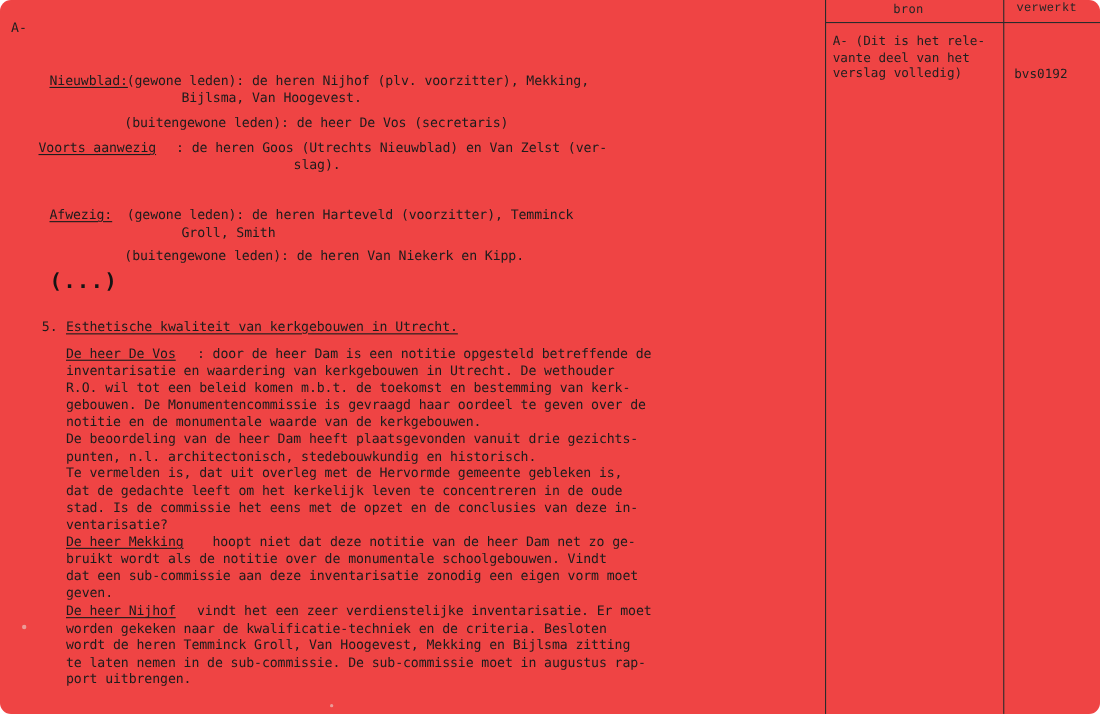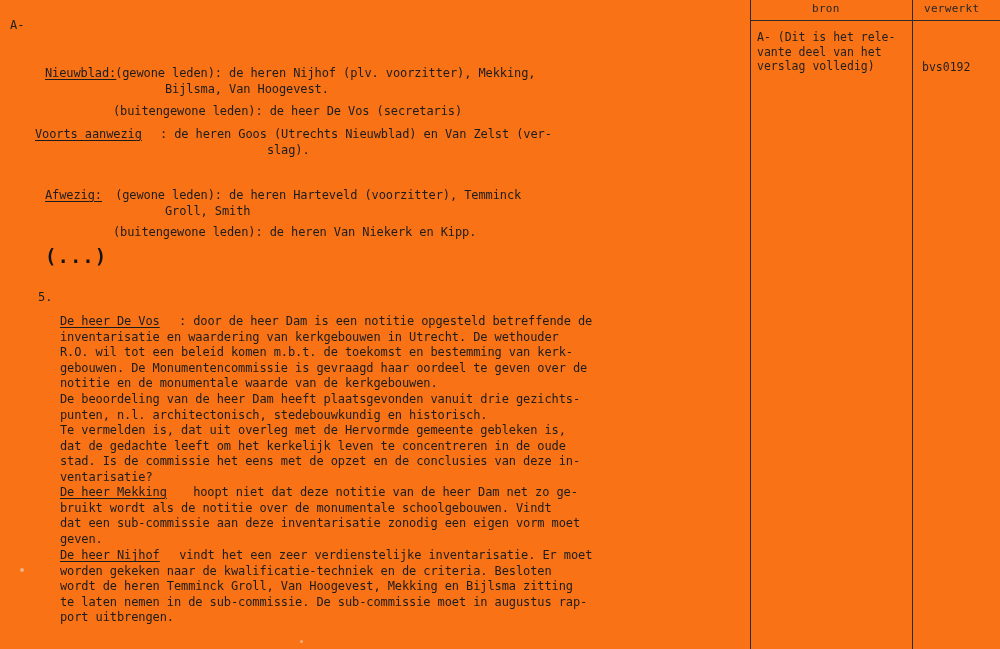--- a/index.html
+++ b/index.html
@@ -8,22 +8,23 @@
     background: #ffffff;
   }
   body {
     font-family: "DejaVu Sans Mono", monospace;
     color: #1a1a1a;
   }
   #page {
     position: relative;
     width: 1000px;
     height: 649px;
-    background: #f97316;
+    background: #ef4444;
     overflow: hidden;
+    border-radius: 10px;
   }
 
   
   .vline {
     position: absolute;
     top: 0;
     width: 1px;
     height: 649px;
     background: #2b2b2b;
   }
@@ -42,21 +43,21 @@
   }
 
   .col-head {
     position: absolute;
     top: 2px;
     font-size: 11px;
     letter-spacing: .3px;
     color: #262626;
   }
   .col-head.bron { left: 812px; }
-  .col-head.verwerkt { left: 924px; }
+  .col-head.verwerkt { left: 924px; font-family: Liberation Mono, monospace; }
 
   .margin-note {
     position: absolute;
     left: 757px;
     top: 30px;
     width: 150px;
     font-size: 11.5px;
     line-height: 14.5px;
     color: #1f1f1f;
     white-space: pre-line;
@@ -165,20 +166,21 @@
                slag).</div>
 
     <div class="blk u" style="left:45px; top:188px;">Afwezig:</div>
     <div class="blk" style="left:113px; top:225px; width:500px;">(buitengewone leden): de heren Van Niekerk en Kipp.</div>
     <div class="blk" style="left:108px; top:188px; width:500px;"> (gewone leden): de heren Harteveld (voorzitter), Temminck
         Groll, Smith</div>
 
     <div class="dots" style="left:45px; top:245px;">(...)</div>
 
     <div class="sectnum" style="left:38px; top:290px;">5.</div>
+    <div class="blk u" style="left:60px; top:290px;">Esthetische kwaliteit van kerkgebouwen in Utrecht.</div>
 
     <div class="blk u" style="left:60px; top:314px;">De heer De Vos</div>
     <div class="blk" style="left:60px; top:314px; width:555px; text-indent:119px;">: door de heer Dam is een notitie opgesteld betreffende de
 inventarisatie en waardering van kerkgebouwen in Utrecht. De wethouder
 R.O. wil tot een beleid komen m.b.t. de toekomst en bestemming van kerk-
 gebouwen. De Monumentencommissie is gevraagd haar oordeel te geven over de
 notitie en de monumentale waarde van de kerkgebouwen.
 De beoordeling van de heer Dam heeft plaatsgevonden vanuit drie gezichts-
 punten, n.l. architectonisch, stedebouwkundig en historisch.
 Te vermelden is, dat uit overleg met de Hervormde gemeente gebleken is,

